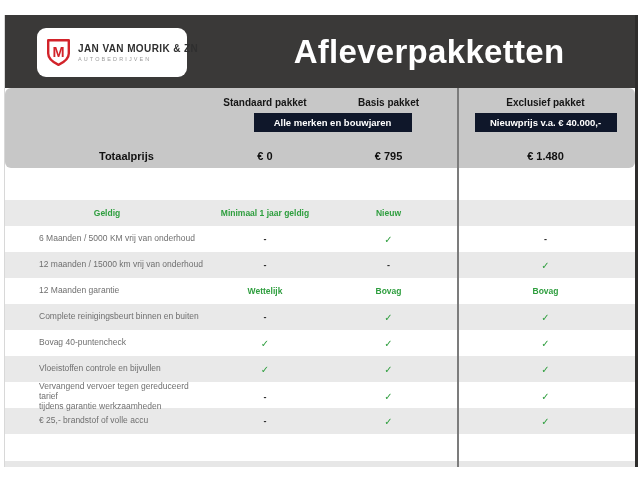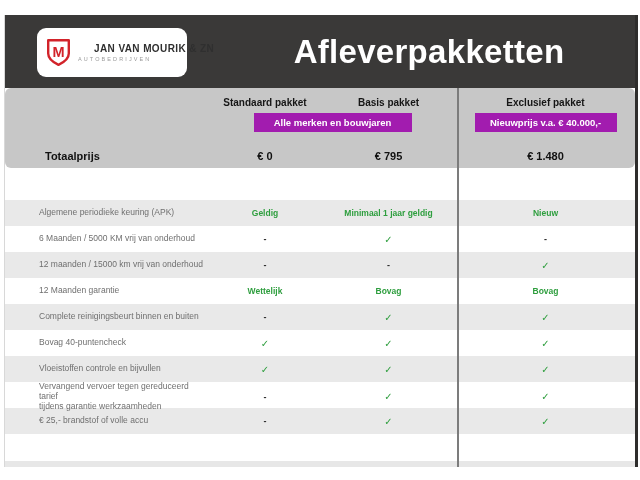--- a/index.html
+++ b/index.html
@@ -15,42 +15,42 @@
   }
   
   .hdr{flex:0 0 73px;background:#3a3938;position:relative;}
   .logo-card{
     position:absolute;left:32px;top:13px;width:150px;height:49px;
     background:#ffffff;border-radius:9px;display:flex;align-items:center;
     padding:0 9px;box-sizing:border-box;gap:7px;
   }
   .shield{flex:0 0 auto;}
   .brand-txt{display:flex;flex-direction:column;line-height:1.1;}
-  .brand-name{font-size:10px;font-weight:bold;color:#2f2f2f;letter-spacing:.4px;white-space:nowrap;margin-left:16px;}
+  .brand-name{font-size:10px;font-weight:bold;color:#2f2f2f;letter-spacing:.4px;white-space:nowrap;}
   .brand-sub{font-size:5.5px;color:#9a9a9a;letter-spacing:2.1px;margin-top:2px;white-space:nowrap;}
   .page-title{
     position:absolute;left:228px;right:10px;top:0;height:73px;
     display:flex;align-items:center;justify-content:center;
     color:#ffffff;font-size:33px;font-weight:bold;letter-spacing:.3px;
   }
   
   .grid{display:grid;grid-template-columns:204px 112px 135px 179px;}
   
   .band{flex:0 0 80px;background:#c7c7c7;position:relative;border-radius:6px;}
   .band-headers{padding-top:9px;}
   .col-h{font-size:10px;font-weight:bold;color:#161616;text-align:center;}
   .band-badges{margin-top:5px;}
   .badge{
-    background:#a21caf;color:#ffffff;font-weight:bold;font-size:9.5px;
+    background:#0f172a;color:#ffffff;font-weight:bold;font-size:9.5px;
     text-align:center;padding:4px 0;box-sizing:border-box;
   }
   .badge-shared{grid-column:2 / 4;justify-self:center;width:158px;}
   .badge-excl{grid-column:4;justify-self:center;width:142px;}
   .total-row{position:absolute;left:0;right:0;bottom:6px;align-items:center;}
-  .total-label{font-size:11px;font-weight:bold;color:#111;padding-left:40px;}
+  .total-label{font-size:11px;font-weight:bold;color:#111;padding-left:54px;margin-left:40px;}
   .price{font-size:11px;font-weight:bold;color:#111;text-align:center;}
   
   .gap{flex:0 0 32px;background:#ffffff;}
   .row{height:26px;align-items:center;}
   .row.alt{background:#e9e9e9;}
   .row-label{font-size:8.5px;color:#6f6f6f;padding-left:34px;line-height:1.15;}
   .cell{text-align:center;}
   .cv{font-size:8.5px;font-weight:bold;color:#2e9e3e;}   
   .cc{font-size:10px;color:#2e9e3e;}                     
   .cd{font-size:9px;font-weight:bold;color:#2b2b2b;}     
@@ -97,21 +97,20 @@
       <div class="price">€ 795</div>
       <div class="price">€ 1.480</div>
     </div>
   </div>
 
   <div class="gap"></div>
 
   <div>
 
     <div class="grid row alt">
-      <div class="row-label">Algemene periodieke keuring (APK)</div>
       <div class="cell cv">Geldig</div>
       <div class="cell cv">Minimaal 1 jaar geldig</div>
       <div class="cell cv">Nieuw</div>
     </div>
 
     <div class="grid row">
       <div class="row-label">6 Maanden / 5000 KM vrij van onderhoud</div>
       <div class="cell cd">-</div>
       <div class="cell cc">✓</div>
       <div class="cell cd">-</div>

